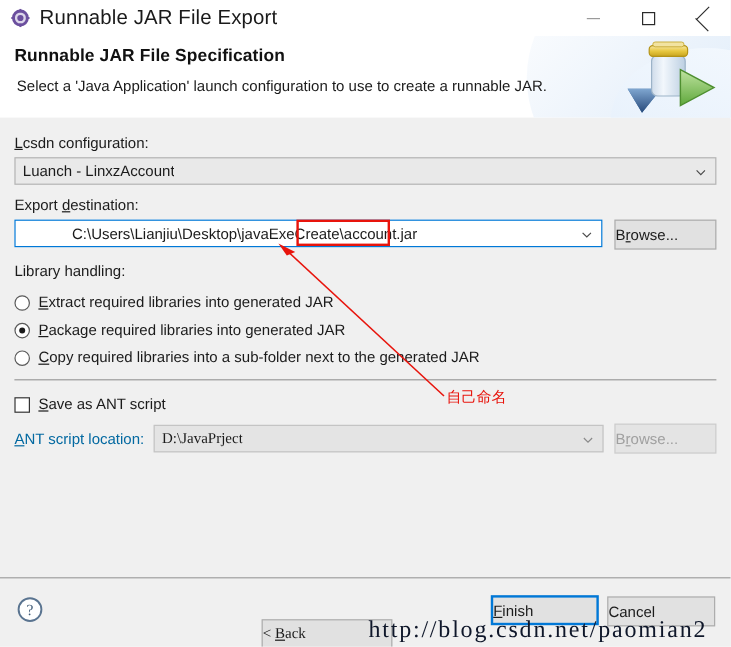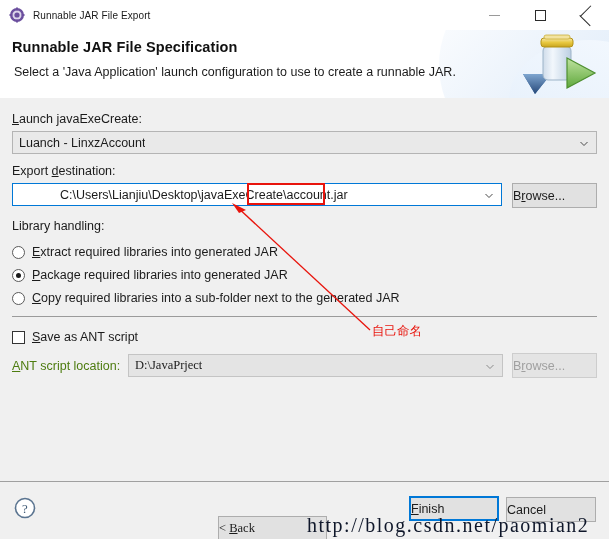--- a/index.html
+++ b/index.html
@@ -29,21 +29,21 @@
     align-items: center;
   }
   .title-icon {
     width: 16px; height: 16px;
     margin-left: 9px;
     position: relative;
     flex: 0 0 auto;
   }
   .title-text {
     margin-left: 8px;
-    font-size: 10px;
+    font-size: 17px;
     color: #1a1a1a;
     letter-spacing: .1px;
   }
   .winbtns {
     position: absolute;
     right: 0; top: 0;
     height: 30px;
     display: flex;
   }
   .winbtn {
@@ -126,21 +126,21 @@
     width: 609px; height: 382px;
     background: #f0f0f0;
   }
   .lbl {
     position: absolute;
     font-size: 12.5px;
     color: #1b1b1b;
     white-space: nowrap;
   }
   .lbl u { text-decoration: underline; }
-  .lbl.disabled { color: #4d7c0f; }
+  .lbl.disabled { color: #0369a1; }
 
   .combo {
     position: absolute;
     box-sizing: border-box;
     background: #e9e9e9;
     border: 1px solid #b4b4b4;
     height: 23px;
     display: flex;
     align-items: center;
   }
@@ -352,21 +352,21 @@
 
         <polygon points="50,26 78,41 50,56" fill="url(#greeng)" stroke="#4e8f30" stroke-width="1.2"></polygon>
       </svg>
     </div>
 
   </div>
 
   <div class="body-area">
 
     <div class="lbl" style="left:12px; top:13px;">
-      <u>L</u><span style="display:inline">aunch javaExeCreate:</span>
+      <u>L</u><span style="display:inline">csdn configuration:</span>
     </div>
 
     <div class="combo" style="left:12px; top:32px; width:585px;">
       <div class="ctext">Luanch - LinxzAccount</div>
       <svg class="chev" viewBox="0 0 8 8">
         <polyline points="0.5,2 4,5.5 7.5,2" fill="none" stroke="#4a4a4a" stroke-width="1"></polyline>
       </svg>
     </div>
 
     <div class="lbl" style="left:12px; top:65px;">

